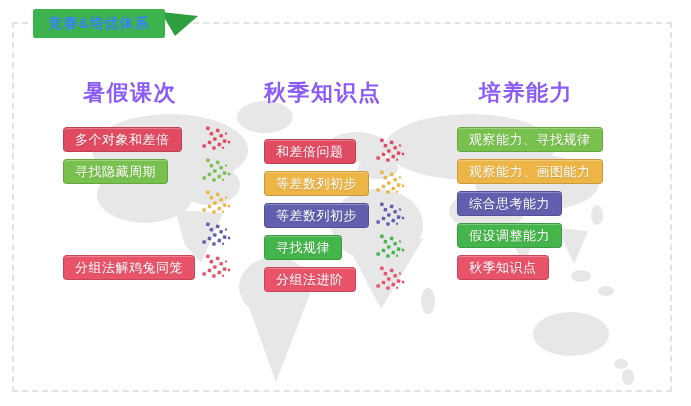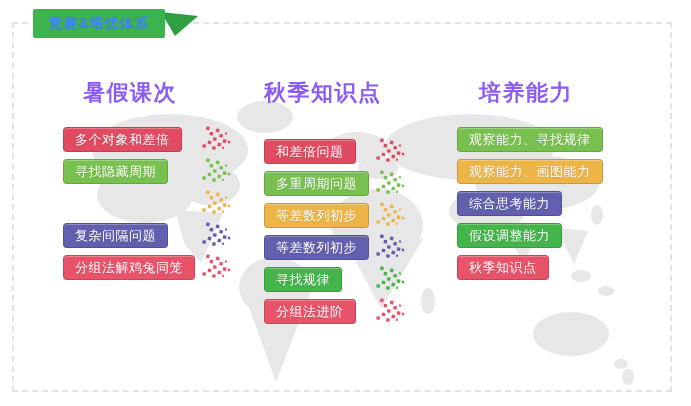--- a/index.html
+++ b/index.html
@@ -124,43 +124,36 @@
       <span class="arrow" style="--c: #79c14e;"><svg width="30" height="24" viewBox="0 0 30 24">
             <use href="#arrow-dots"></use>
           </svg></span>
     </div>
     <div class="row">
       <span class="arrow" style="--c: #ecb546;"><svg width="30" height="24" viewBox="0 0 30 24">
             <use href="#arrow-dots"></use>
           </svg></span>
     </div>
     <div class="row">
-      <span class="box" style="--c: #615fae;">复杂间隔问题</span>
       <span class="arrow" style="--c: #615fae;"><svg width="30" height="24" viewBox="0 0 30 24">
             <use href="#arrow-dots"></use>
           </svg></span>
     </div>
     <div class="row">
       <span class="box" style="--c: #e8536a;">分组法解鸡兔同笼</span>
       <span class="arrow" style="--c: #e8536a;"><svg width="30" height="24" viewBox="0 0 30 24">
             <use href="#arrow-dots"></use>
           </svg></span>
     </div>
   </div>
 
   <div class="col" id="col-2">
     <div class="row">
       <span class="box" style="--c: #e14b62;">和差倍问题</span>
       <span class="arrow" style="--c: #e14b62;"><svg width="30" height="24" viewBox="0 0 30 24">
-            <use href="#arrow-dots"></use>
-          </svg></span>
-    </div>
-    <div class="row">
-      <span class="box" style="--c: #79c14e;">多重周期问题</span>
-      <span class="arrow" style="--c: #79c14e;"><svg width="30" height="24" viewBox="0 0 30 24">
             <use href="#arrow-dots"></use>
           </svg></span>
     </div>
     <div class="row">
       <span class="box" style="--c: #ecb546;">等差数列初步</span>
       <span class="arrow" style="--c: #ecb546;"><svg width="30" height="24" viewBox="0 0 30 24">
             <use href="#arrow-dots"></use>
           </svg></span>
     </div>
     <div class="row">

